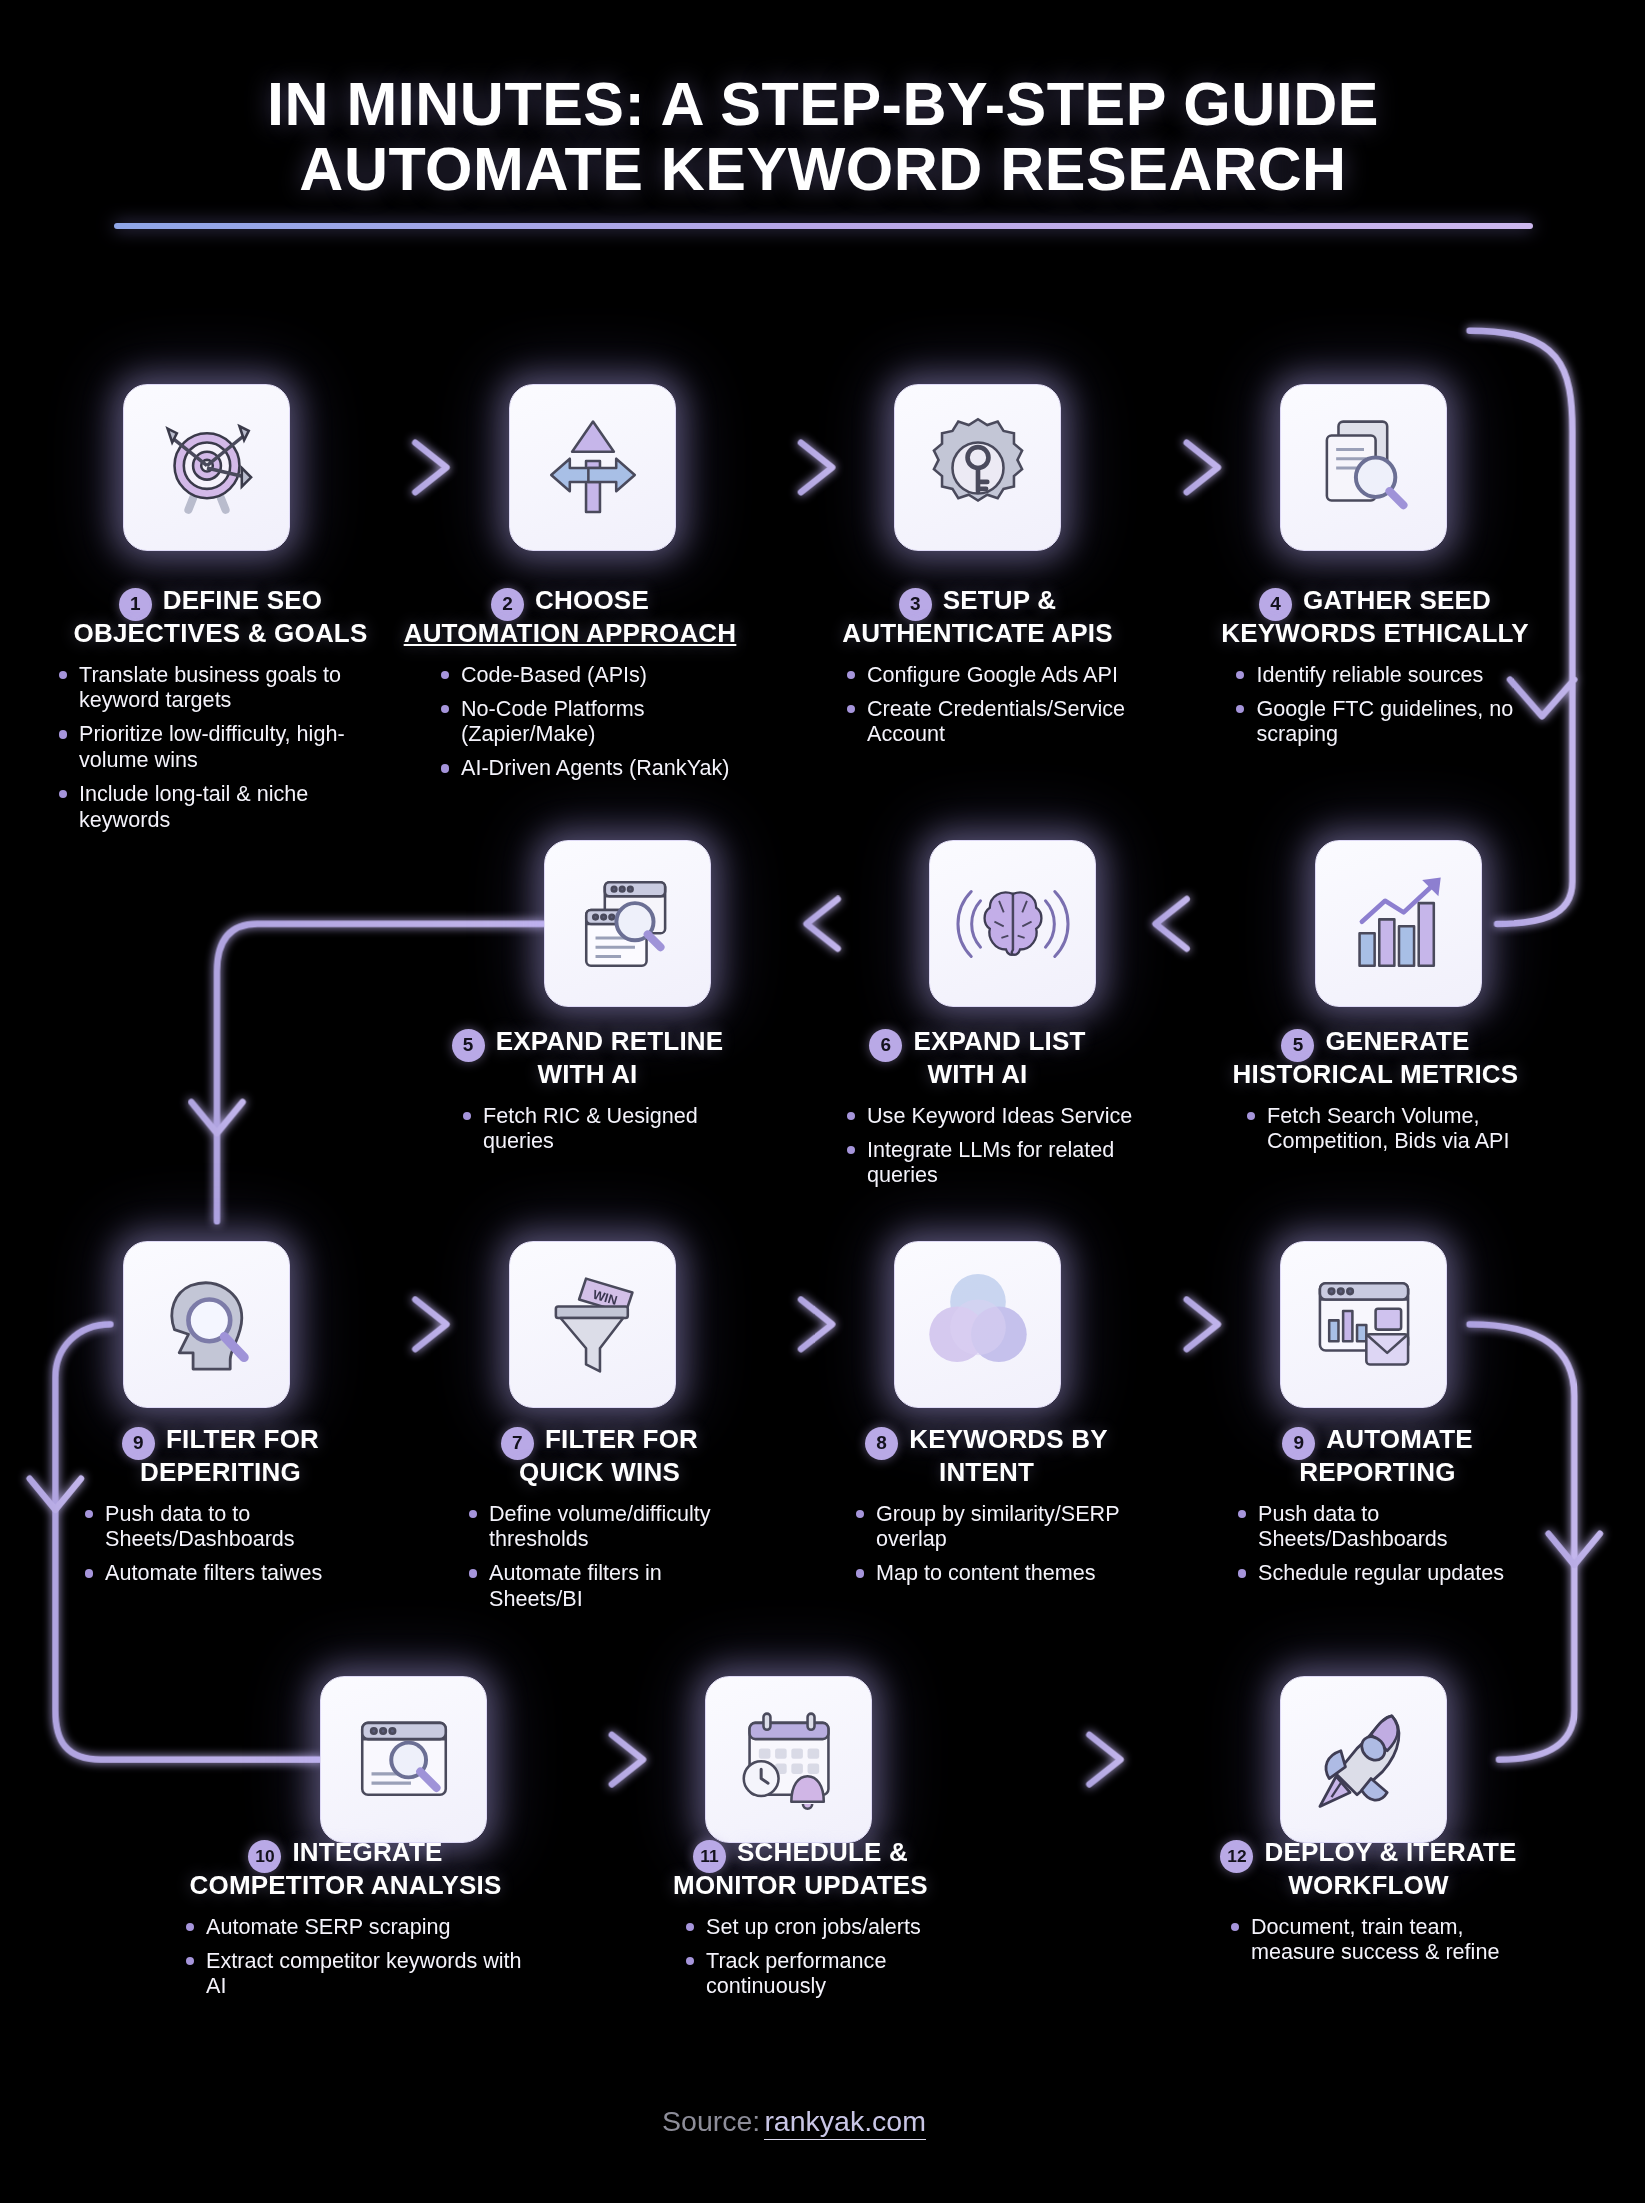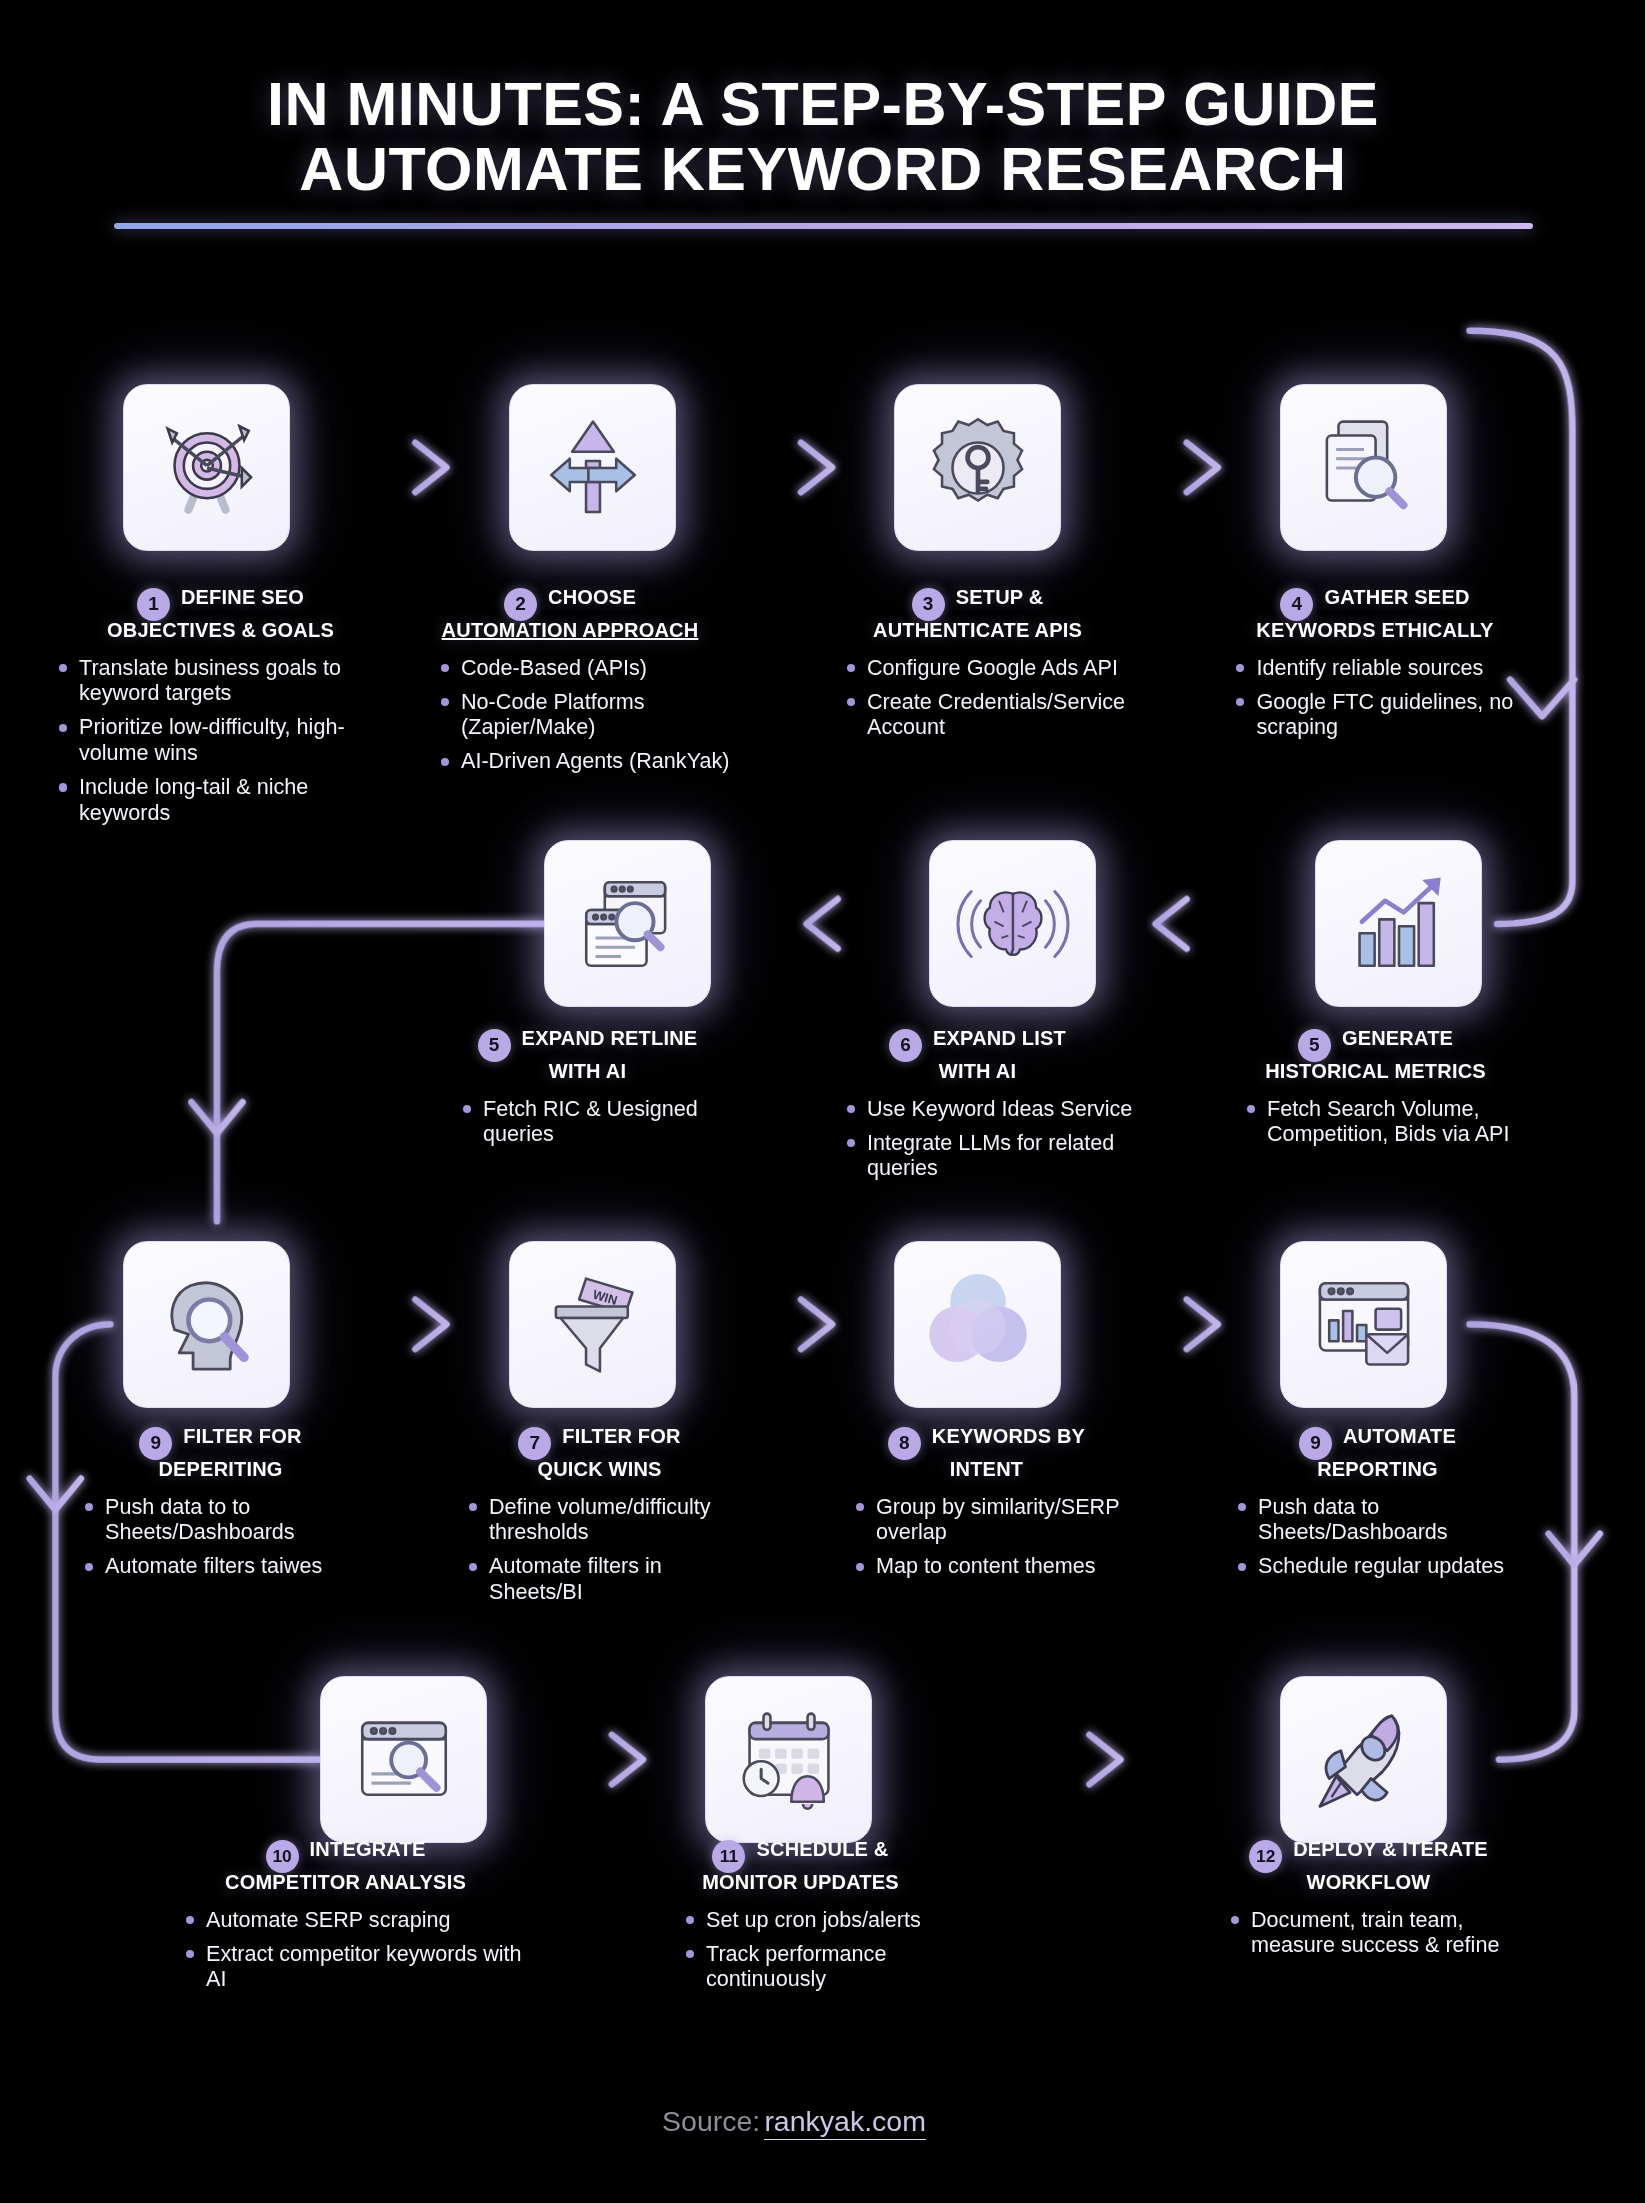--- a/index.html
+++ b/index.html
@@ -57,21 +57,21 @@
     color: #14121e;
     font-weight: 800; font-size: 19px;
     display: flex; align-items: center; justify-content: center;
     margin-top: 1.8px;
     box-shadow: 0 0 11px rgba(185,169,230,0.45);
   }
   .badge.wide { font-size: 17.4px; }
   .step-title {
     color: #ffffff;
     font-weight: 800;
-    font-size: 20px;
+    font-size: 26px;
     line-height: 1.14;
     letter-spacing: 0.2px;
     text-align: center;
     text-shadow: 0 0 14.7px rgba(200,195,255,0.30);
   }
   ul.bullets { list-style: none; margin-top: 13px; }
   ul.bullets li {
     position: relative;
     color: #f4f3fb;
     font-size: 21.6px;

